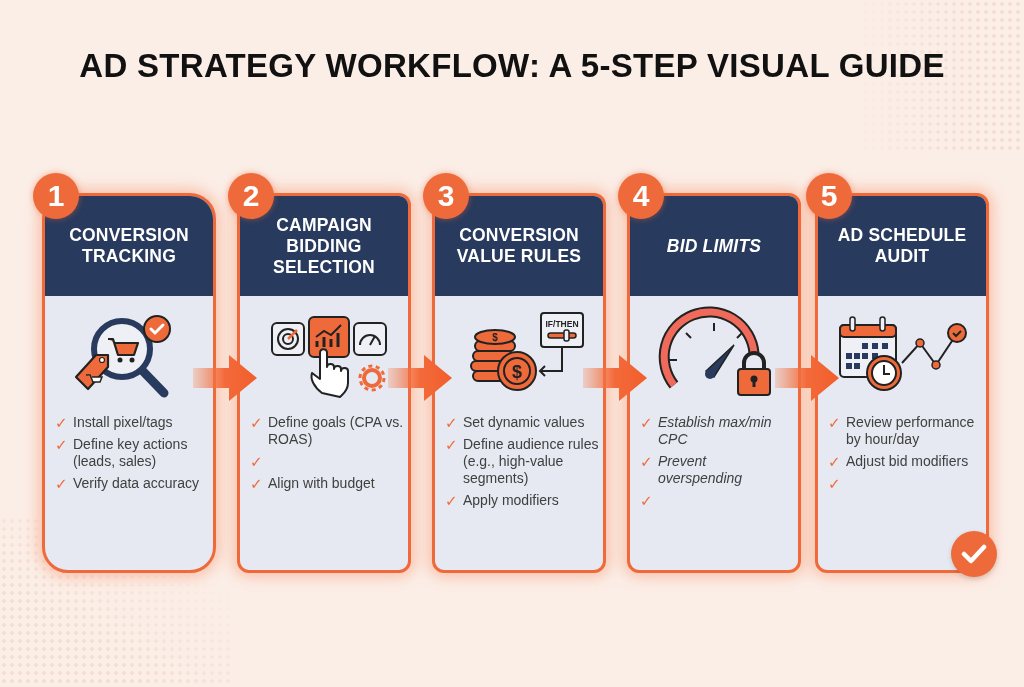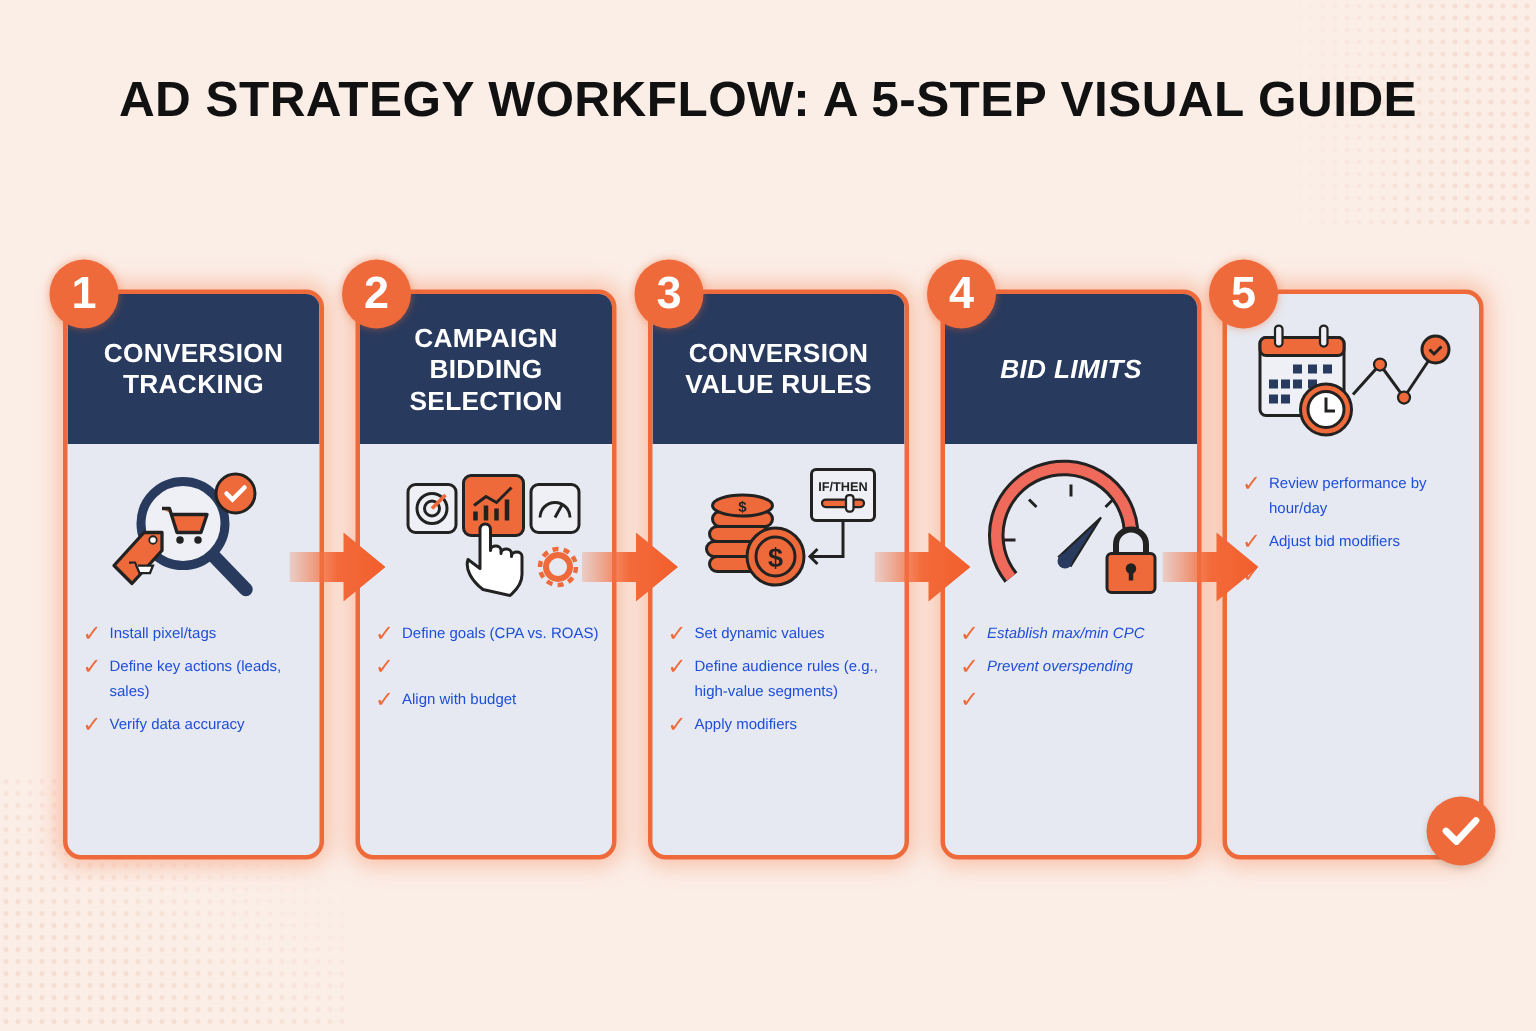--- a/index.html
+++ b/index.html
@@ -41,21 +41,21 @@
     display: flex; align-items: center; justify-content: center;
     text-align: center; color: #fff; font-weight: 700;
     font-size: 17.5px; line-height: 21px; padding: 0 8px;
     letter-spacing: 0.2px;
   }
   .card-icon { height: 118px; display: flex; align-items: center; justify-content: center; }
   .card-icon svg { display: block; }
   .items { list-style: none; padding: 0 4px 0 10px; }
   .items li { display: flex; margin-bottom: 5px; }
   .check { color: #ef6a3a; font-size: 15px; width: 18px; flex: none; line-height: 17px; font-weight: 700; }
-  .item-text { font-size: 10px; line-height: 17px; color: #1d4ed8; }
+  .item-text { font-size: 14px; line-height: 17px; color: #404040; }
 
   .badge {
     position: absolute; width: 46px; height: 46px; border-radius: 50%;
     background: #ef6a3a; color: #fff; font-weight: 700; font-size: 30px;
     display: flex; align-items: center; justify-content: center;
     box-shadow: 0 0 6px rgba(239,106,58,0.5);
     z-index: 3;
   }
 
   .arrow { position: absolute; top: 355px; width: 64px; height: 46px; z-index: 2; }
@@ -69,21 +69,21 @@
 </style>
 </head>
 <body>
 
 <div class="bg-pattern bg-tr"></div>
 <div class="bg-pattern bg-bl"></div>
 
 <h1 class="title">AD STRATEGY WORKFLOW: A 5-STEP VISUAL GUIDE</h1>
 
 <div class="badge" style="left:33px; top:173px;">1</div>
-<div class="card" style="left:42px;">
+<div class="card" style="left:42px;border-radius:26px;">
   <div class="card-head">CONVERSION TRACKING</div>
   <div class="card-icon">
     <svg width="130" height="100" viewBox="0 0 130 100">
       <line x1="73" y1="60" x2="100" y2="88" stroke="#283a5e" stroke-width="9" stroke-linecap="round"></line>
       <circle cx="58" cy="44" r="28" fill="#eef0f5" stroke="#283a5e" stroke-width="6"></circle>
       <path d="M44 34 h5 l5 16 h16 l4 -12 h-23" fill="#ef6a3a" stroke="#222" stroke-width="2.2" stroke-linejoin="round"></path>
       <circle cx="56" cy="55" r="2.5" fill="#222"></circle>
         <circle cx="68" cy="55" r="2.5" fill="#222"></circle>
       <circle cx="93" cy="24" r="13" fill="#ef6a3a" stroke="#222" stroke-width="2"></circle>
       <path d="M87 24 l4 4 l8 -8" fill="none" stroke="#fff" stroke-width="3" stroke-linecap="round"></path>
@@ -231,20 +231,21 @@
       </li>
   </ul>
 </div>
 
 <svg class="arrow" style="left:775px;" viewBox="0 0 64 46">
   <path d="M0 13 H36 V0 L64 23 L36 46 V33 H0 Z" fill="url(#ag)"></path>
 </svg>
 
 <div class="badge" style="left:806px; top:173px;">5</div>
 <div class="card" style="left:815px;">
+  <div class="card-head">AD SCHEDULE AUDIT</div>
   <div class="card-icon">
     <svg width="140" height="100" viewBox="0 0 140 100">
       <rect x="8" y="20" width="56" height="52" rx="4" fill="#eef0f5" stroke="#222" stroke-width="2"></rect>
       <rect x="8" y="20" width="56" height="12" rx="4" fill="#ef6a3a" stroke="#222" stroke-width="2"></rect>
       <rect x="18" y="12" width="5" height="14" rx="2.5" fill="#eef0f5" stroke="#222" stroke-width="1.5"></rect>
       <rect x="48" y="12" width="5" height="14" rx="2.5" fill="#eef0f5" stroke="#222" stroke-width="1.5"></rect>
       <g fill="#283a5e">
         <rect x="30" y="38" width="6" height="6"></rect>
           <rect x="40" y="38" width="6" height="6"></rect>
           <rect x="50" y="38" width="6" height="6"></rect>

